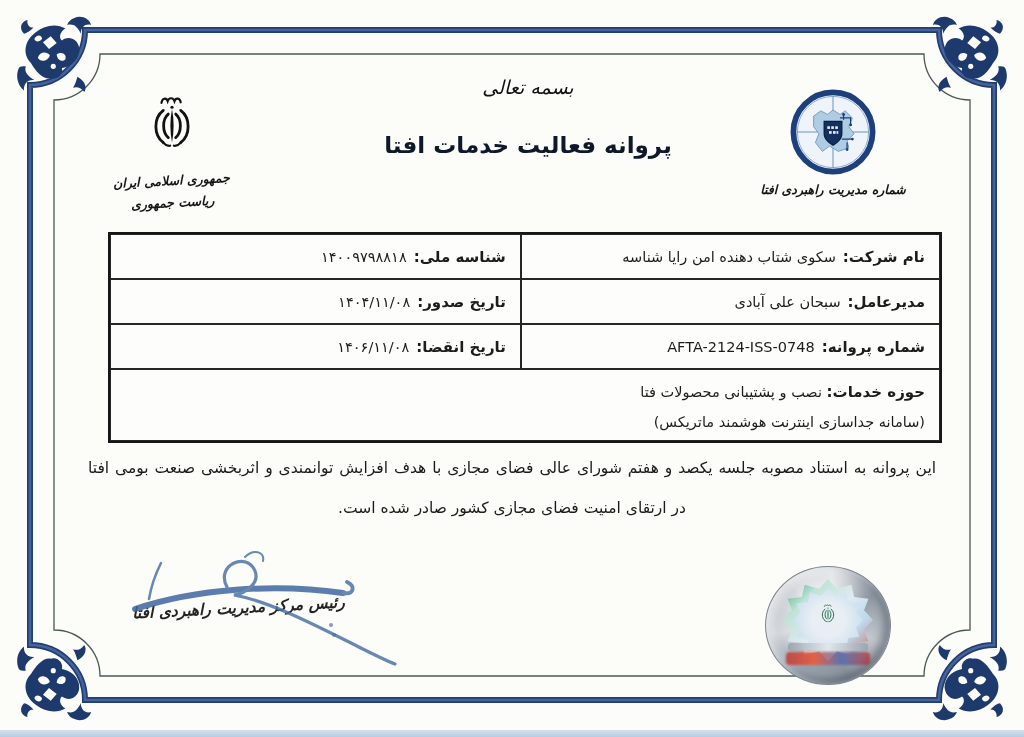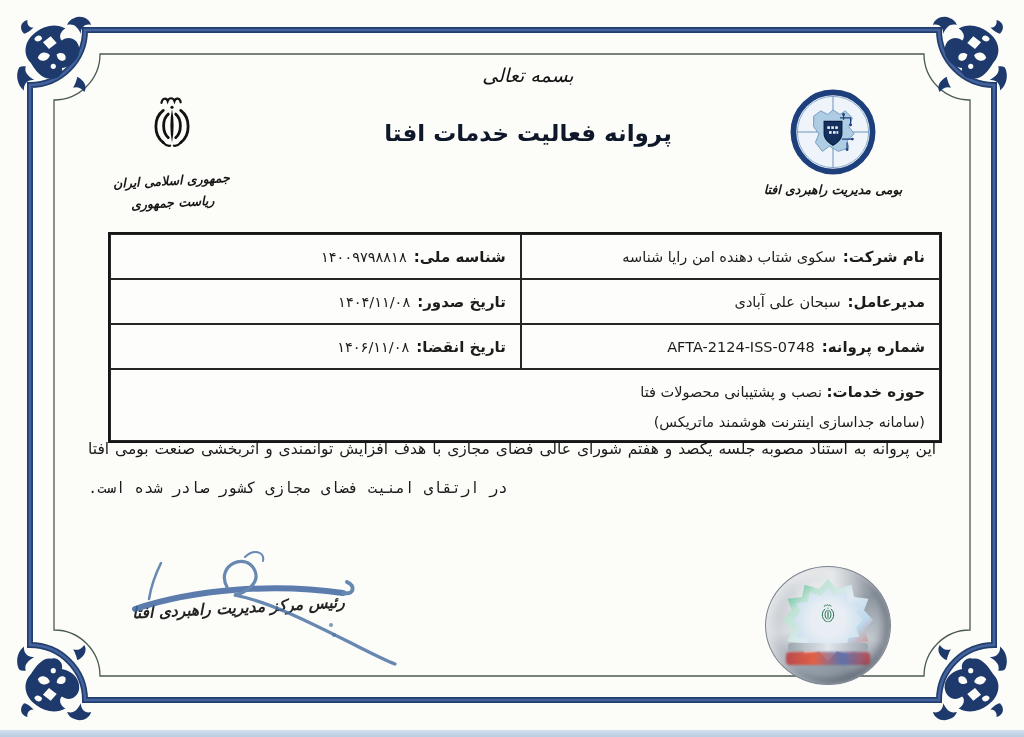--- a/index.html
+++ b/index.html
@@ -11,21 +11,21 @@
   
   .frame-svg{position:absolute;inset:0;width:100%;height:100%;}
   
   .ornament{position:absolute;width:86px;height:86px;}
   .ornament svg{width:100%;height:100%;}
   .orn-tl{left:12px;top:13px;}
   .orn-tr{left:926px;top:13px;transform:scaleX(-1);}
   .orn-bl{left:12px;top:638px;transform:scaleY(-1);}
   .orn-br{left:926px;top:638px;transform:rotate(180deg);}
   
-  .header{position:absolute;left:100px;right:68px;top:64px;text-align:center;}
+  .header{position:absolute;left:100px;right:68px;top:76px;text-align:center;}
   .bismillah{font-size:19px;font-style:italic;font-weight:500;color:#111;}
   .doc-title{margin-top:34px;font-size:23px;font-weight:bold;color:#0f172a;letter-spacing:.5px;}
   
   .emblem-block{position:absolute;left:97px;top:86px;width:150px;text-align:center;}
   .emblem-block svg{width:62px;height:76px;}
   .emblem-caption{margin-top:4px;font-size:12.5px;font-weight:600;font-style:italic;
     line-height:1.75;color:#161616;transform:rotate(-3deg);direction:rtl;}
   
   .logo-block{position:absolute;left:758px;top:88px;width:150px;text-align:center;}
   .logo-block svg{width:88px;height:88px;}
@@ -38,24 +38,24 @@
     border:2px solid #161616;background:#fdfdfb;
   }
   .cell{border:1px solid #262626;display:flex;align-items:center;
     padding:0 14px;gap:7px;font-size:14.5px;}
   .cell .lbl{font-weight:bold;font-size:15px;white-space:nowrap;}
   .cell .val{white-space:nowrap;}
   .cell-activity{grid-column:1 / -1;display:block;padding:7px 14px 0 14px;line-height:2.05;}
   .cell-activity .lbl{font-weight:bold;font-size:15px;}
   .ltr-val{direction:ltr;unicode-bidi:isolate;display:inline-block;}
   
-  .body-par{position:absolute;left:88px;top:430px;width:848px;direction:rtl;
+  .body-par{position:absolute;left:88px;top:449px;width:848px;direction:rtl;
     font-size:15.5px;color:#1a1a1a;line-height:2.55;}
   .body-line1{text-align:justify;text-align-last:justify;}
-  .body-line2{text-align:left;font-family:Liberation Mono, monospace;}
+  .body-line2{text-align:center;}
   
   .sig-block{position:absolute;left:95px;top:533px;width:320px;height:155px;}
   .sig-strokes{position:absolute;inset:0;width:100%;height:100%;}
   .sig-title{position:absolute;right:70px;top:66px;direction:rtl;font-size:15.5px;
     font-weight:bold;font-style:italic;color:#232323;transform:rotate(-3deg);white-space:nowrap;}
   
   .seal{position:absolute;left:765px;top:566px;width:124px;height:117px;border-radius:50%;
     background:
       radial-gradient(circle at 36% 30%, rgba(255,255,255,.95), rgba(255,255,255,0) 48%),
       conic-gradient(from 210deg,#97a1ab,#c9ced4,#8a939e,#d6dade,#919aa4,#c4c9cf,#8d97a1,#97a1ab);
@@ -176,21 +176,21 @@
         <g fill="#ffffff" opacity="0.92">
           <rect x="43.5" y="43.5" width="3" height="3"></rect>
             <rect x="48" y="43.5" width="3" height="3"></rect>
           <rect x="52.5" y="43.5" width="3" height="3"></rect>
           <rect x="45.5" y="49" width="3" height="3"></rect>
             <rect x="50" y="49" width="3" height="3"></rect>
             <rect x="54" y="49" width="2" height="3"></rect>
         </g>
       </g>
     </svg>
-    <div class="logo-caption">بومی مدیریت راهبردی افتا</div>
+    <div class="logo-caption">شماره مدیریت راهبردی افتا</div>
   </div>
 
   <div class="lic-table">
     <div class="cell">
       <span class="lbl">نام شرکت:</span>
       <span class="val">سکوی شتاب دهنده امن رایا شناسه</span>
     </div>
     <div class="cell">
       <span class="lbl">شناسه ملی:</span>
       <span class="val">۱۴۰۰۹۷۹۸۸۱۸</span>

